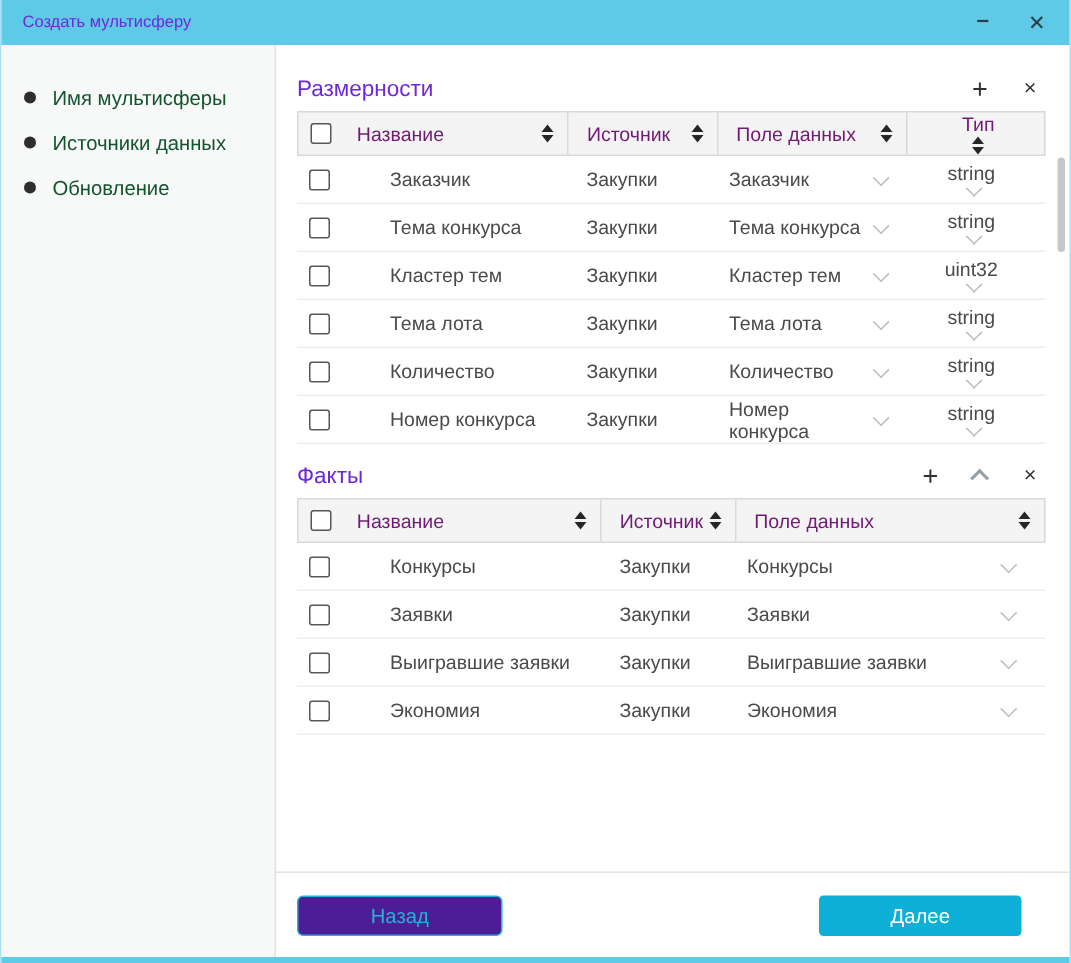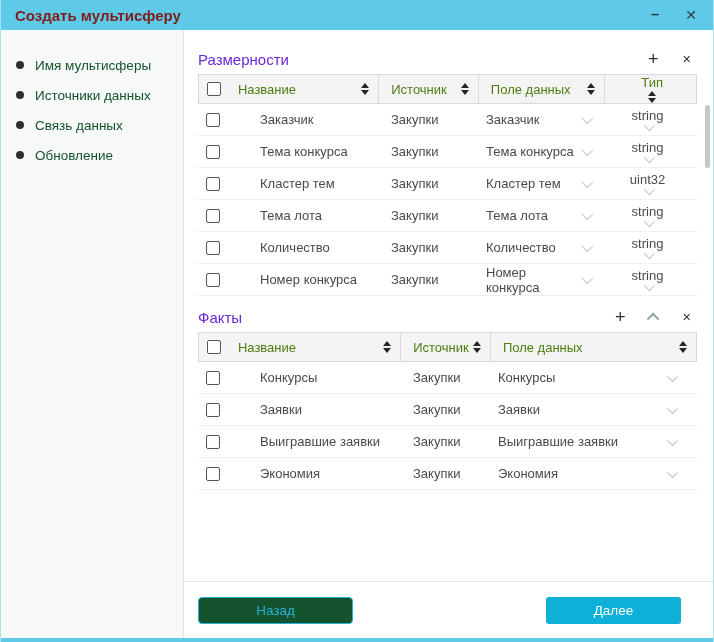--- a/index.html
+++ b/index.html
@@ -2,21 +2,21 @@
 <html><head>
 <meta charset="utf-8">
 <style>
   html,body{margin:0;padding:0;width:714px;height:642px;overflow:hidden;
     font-family:"Liberation Sans", sans-serif;}
   .window{position:relative;width:714px;height:642px;background:#ffffff;
     box-sizing:border-box;border-left:1px solid #a9e0f2;border-right:1px solid #a9e0f2;}
   
   .titlebar{height:30px;background:#5fcae8;display:flex;align-items:center;
     justify-content:space-between;padding:0 16px 0 14px;box-sizing:border-box;}
-  .title{font-size:15px;color:#7f1d1d;font-weight:bold;}
+  .title{font-size:11px;color:#6d28d9;}
   .win-controls{display:flex;align-items:center;gap:26px;color:#273e47;}
   .win-min{font-size:15px;font-weight:bold;line-height:1;transform:translateY(-2px);cursor:default;}
   .win-close{font-size:14px;line-height:1;cursor:default;}
   
   .app{display:flex;height:608px;}
   .sidebar{width:183px;flex:none;background:#f7f8f8;border-right:1px solid #dfe2e3;
     padding-top:20px;box-sizing:border-box;}
   .side-item{height:30px;display:flex;align-items:center;gap:11px;padding-left:14px;
     font-size:13.5px;color:#14532d;border:1px solid transparent;box-sizing:border-box;cursor:default;}
   .side-item .dot{width:8px;height:8px;border-radius:50%;background:#2e2e2e;flex:none;}
@@ -27,21 +27,21 @@
   .section-head{height:30px;display:flex;align-items:center;justify-content:space-between;}
   .section-title{font-size:15px;color:#6d28d9;}
   .head-icons{display:flex;align-items:center;gap:24px;padding-right:6px;}
   .icon-plus{font-size:18px;color:#2f2f2f;line-height:1;cursor:default;}
   .icon-x{font-size:14.5px;color:#2f2f2f;line-height:1;cursor:default;}
   .caret-up{width:7px;height:7px;border-left:2px solid #93a0a9;border-top:2px solid #93a0a9;
     transform:rotate(45deg) translateY(2px);display:inline-block;}
   
   .tbl{width:499px;font-size:13px;color:#4a4a4a;}
   .thead{display:flex;align-items:center;height:30px;background:#f4f4f4;
-    border:1px solid #d9d9d9;box-sizing:border-box;color:#4d7c0f;}
+    border:1px solid #d9d9d9;box-sizing:border-box;color:#701a75;}
   .th{display:flex;align-items:center;justify-content:space-between;height:100%;
     box-sizing:border-box;padding:0 9px 0 12px;border-left:1px solid #d9d9d9;}
   .th.c-cb,.th.c-name{border-left:none;}
   .th.c-name{padding-left:3px;}
   .trow{display:flex;align-items:center;height:32px;border-bottom:1px solid #ededed;
     box-sizing:border-box;}
   .td{box-sizing:border-box;display:flex;align-items:center;}
   .c-cb{width:36px;padding-left:8px;box-sizing:border-box;}
   .t1 .c-name{width:144px;} .t1 .c-src{width:100px;} .t1 .c-field{width:127px;} .t1 .c-type{width:92px;flex-direction:column;}
   .t2 .c-name{width:166px;} .t2 .c-src{width:90px;}  .t2 .c-field{width:207px;}
@@ -56,21 +56,21 @@
   .sort i{display:block;width:0;height:0;border-left:4px solid transparent;border-right:4px solid transparent;}
   .sort .up{border-bottom:5px solid #262626;}
   .sort .dn{border-top:5px solid #262626;}
   .chev{width:7px;height:7px;border-right:1.6px solid #b7c1c9;border-bottom:1.6px solid #b7c1c9;
     transform:rotate(45deg) translateY(-2px);display:inline-block;flex:none;}
   .facts-sec{margin-top:6px;}
   
   .footer{height:57px;border-top:1px solid #e4e4e4;display:flex;align-items:flex-start;
     justify-content:space-between;padding:15px 32px 0 14px;box-sizing:border-box;}
   .btn{height:27px;font-size:13.5px;font-family:"Liberation Sans",sans-serif;cursor:pointer;}
-  .btn-back{width:155px;background:#14532d;border:1px solid #25b2d6;color:#25b2d6;border-radius:4px;}
+  .btn-back{width:137px;background:#4c1d95;border:1px solid #25b2d6;color:#25b2d6;border-radius:4px;}
   .btn-next{width:135px;background:#0fb0d7;border:none;color:#ffffff;border-radius:3px;}
   
   .bottom-strip{position:absolute;left:0;right:0;bottom:0;height:4px;background:#5fcae8;}
   .scroll-thumb{position:absolute;top:105px;right:3px;width:5px;height:63px;
     background:#c7c7c7;border-radius:3px;}
 </style>
 </head>
 <body>
 
 <div class="window">
@@ -86,24 +86,20 @@
   <div class="app">
 
     <div class="sidebar">
       <div class="side-item">
         <span class="dot"></span>
         <span>Имя мультисферы</span>
       </div>
       <div class="side-item">
         <span class="dot"></span>
         <span>Источники данных</span>
-      </div>
-      <div class="side-item">
-        <span class="dot"></span>
-        <span>Связь данных</span>
       </div>
       <div class="side-item">
         <span class="dot"></span>
         <span>Обновление</span>
       </div>
     </div>
 
     <div class="main">
       <div class="content">
 

